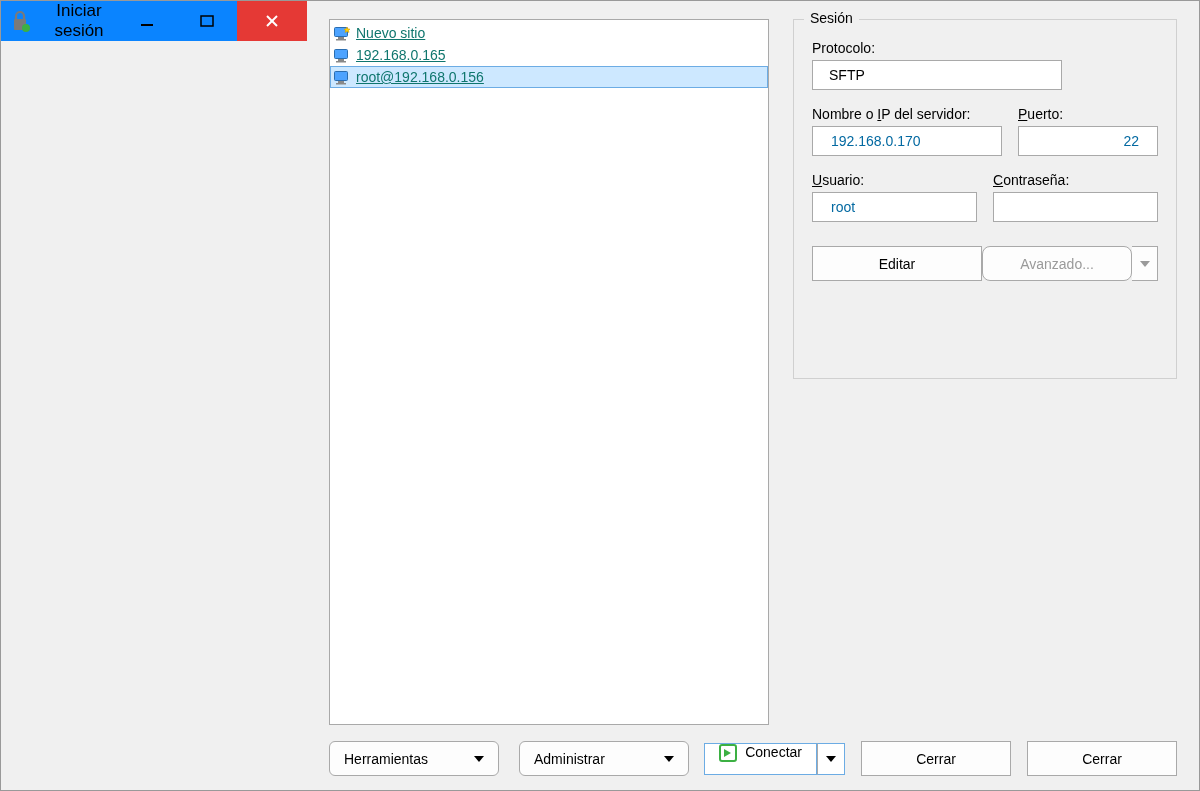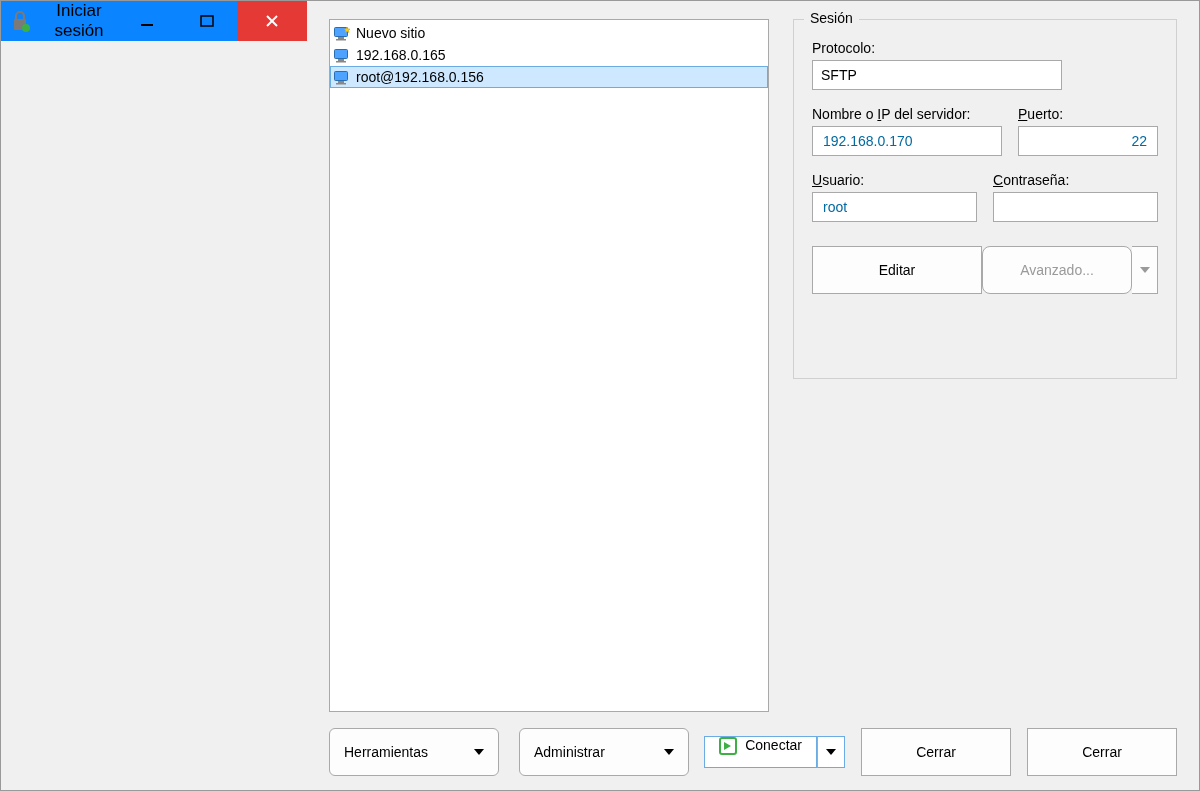--- a/index.html
+++ b/index.html
@@ -10,32 +10,32 @@
   .titlebar .title { flex: 1; text-align: center; color: #000; font-size: 17px; }
   .win-controls { display: flex; height: 100%; }
   .win-btn { width: 60px; height: 100%; display: flex; align-items: center; justify-content: center; color: #000; }
   .win-btn.close { background: #e53935; color: #fff; width: 70px; }
   .win-btn svg { display: block; }
   .content { flex: 1; padding: 18px 22px 14px 22px; display: flex; flex-direction: column; }
   .main-row { flex: 1; display: flex; gap: 24px; }
   .site-list { width: 440px; background: #fff; border: 1px solid #a9a9a9; padding: 2px 0; }
   .site-item { display: flex; align-items: center; height: 22px; padding: 0 4px; gap: 6px; }
   .site-item.selected { background: #cde8ff; border: 1px solid #6cace4; padding: 8px 3px; height: 22px; align-items: center; }
-  .site-item-label { white-space: nowrap; color: #000000; }
+  .site-item-label { white-space: nowrap; color: #0f766e; text-decoration: underline; }
   .monitor-icon { width: 16px; height: 14px; display: inline-block; }
   .session-group { flex: 1; border: 1px solid #d0d0d0; position: relative; padding: 14px 18px 20px 18px; background: #f0f0f0; height: 360px; align-self: flex-start; }
   .session-group .legend { position: absolute; top: -10px; left: 10px; background: #f0f0f0; padding: 0 6px; color: #000; font-size: 14px; }
   .field-label { color: #000; margin-bottom: 4px; }
   .field-row { display: flex; gap: 16px; margin-top: 16px; }
   .field-col { display: flex; flex-direction: column; }
-  .input, .readonly-box { height: 30px; background: #fff; border: 1px solid #a9a9a9; padding: 0 8px; display: flex; align-items: center; color: #000; }
+  .input, .readonly-box { height: 30px; background: #fff; border: 1px solid #a9a9a9; padding: 0 16px; display: flex; align-items: center; color: #000; }
   .input input { border: none; outline: none; width: 100%; height: 100%; font-size: 14px; color: #0369a1; background: transparent; }
   .port-input input { text-align: right; }
   .readonly-box { width: 250px; color: #000; }
-  .btn { height: 48px; background: #fdfdfd; border: 1px solid #a9a9a9; display: inline-flex; align-items: center; justify-content: center; padding: 0 14px; color: #000; cursor: default; }
+  .btn { height: 35px; background: #fdfdfd; border: 1px solid #a9a9a9; display: inline-flex; align-items: center; justify-content: center; padding: 0 14px; color: #000; cursor: default; }
   .btn.disabled { color: #9a9a9a; }
   .btn-split { display: inline-flex; }
   .btn-split .caret { width: 26px; border-left: none; padding: 0; }
   .edit-row { display: flex; justify-content: space-between; margin-top: 24px; }
   .edit-btn { width: 170px; }
   .footer-row { display: flex; justify-content: space-between; align-items: center; margin-top: 16px; }
   .footer-left { display: flex; gap: 20px; }
   .footer-right { display: flex; gap: 16px; align-items: center; }
   .footer-btn { width: 150px; }
   .tool-btn { width: 170px; justify-content: space-between; padding: 0 14px; border-radius: 6px; }

